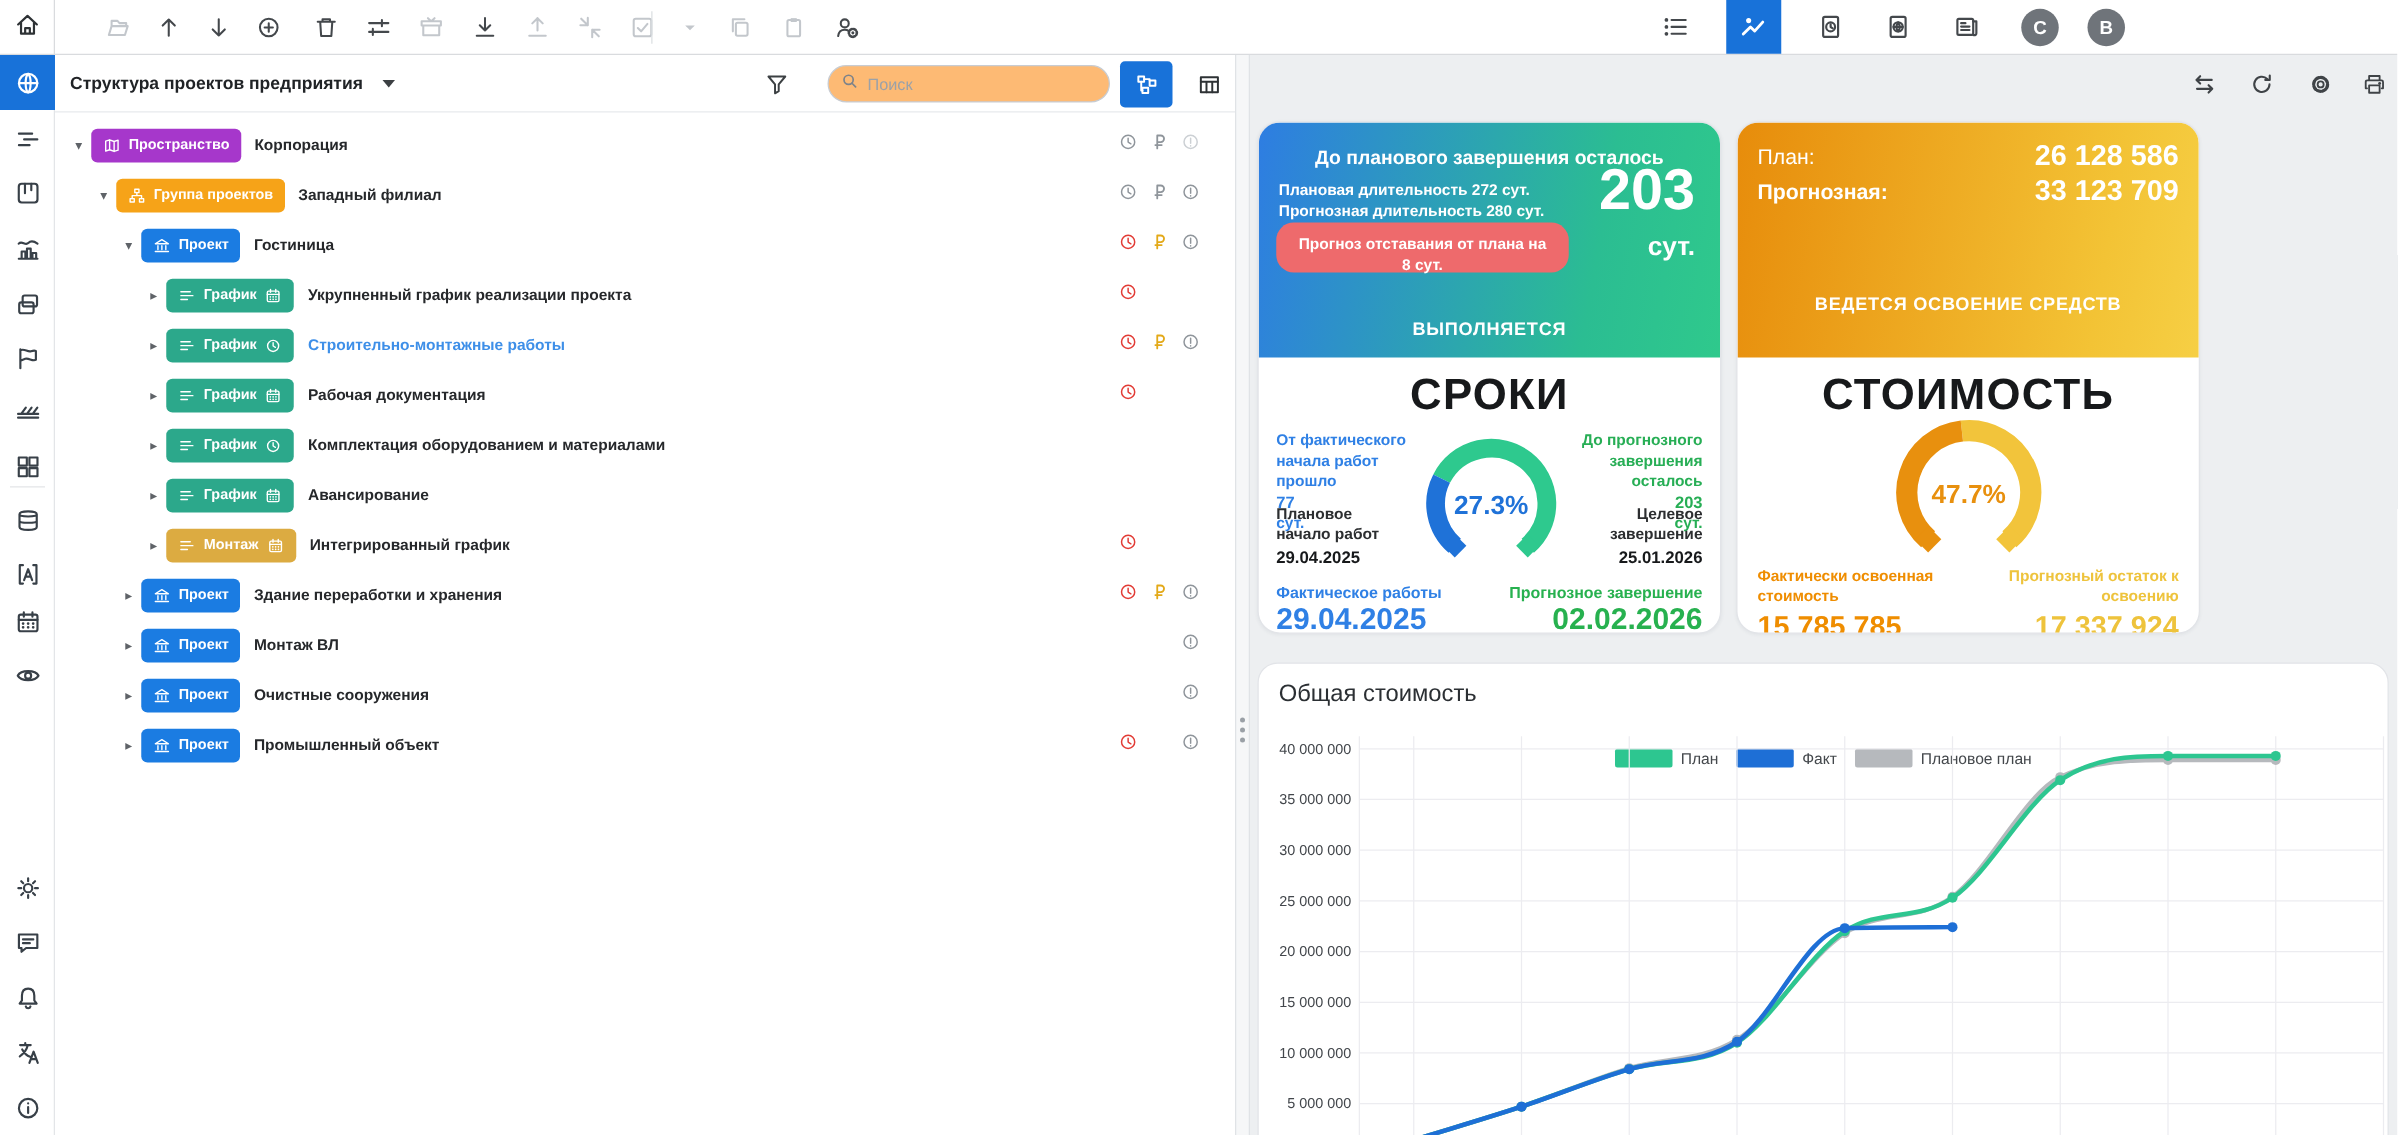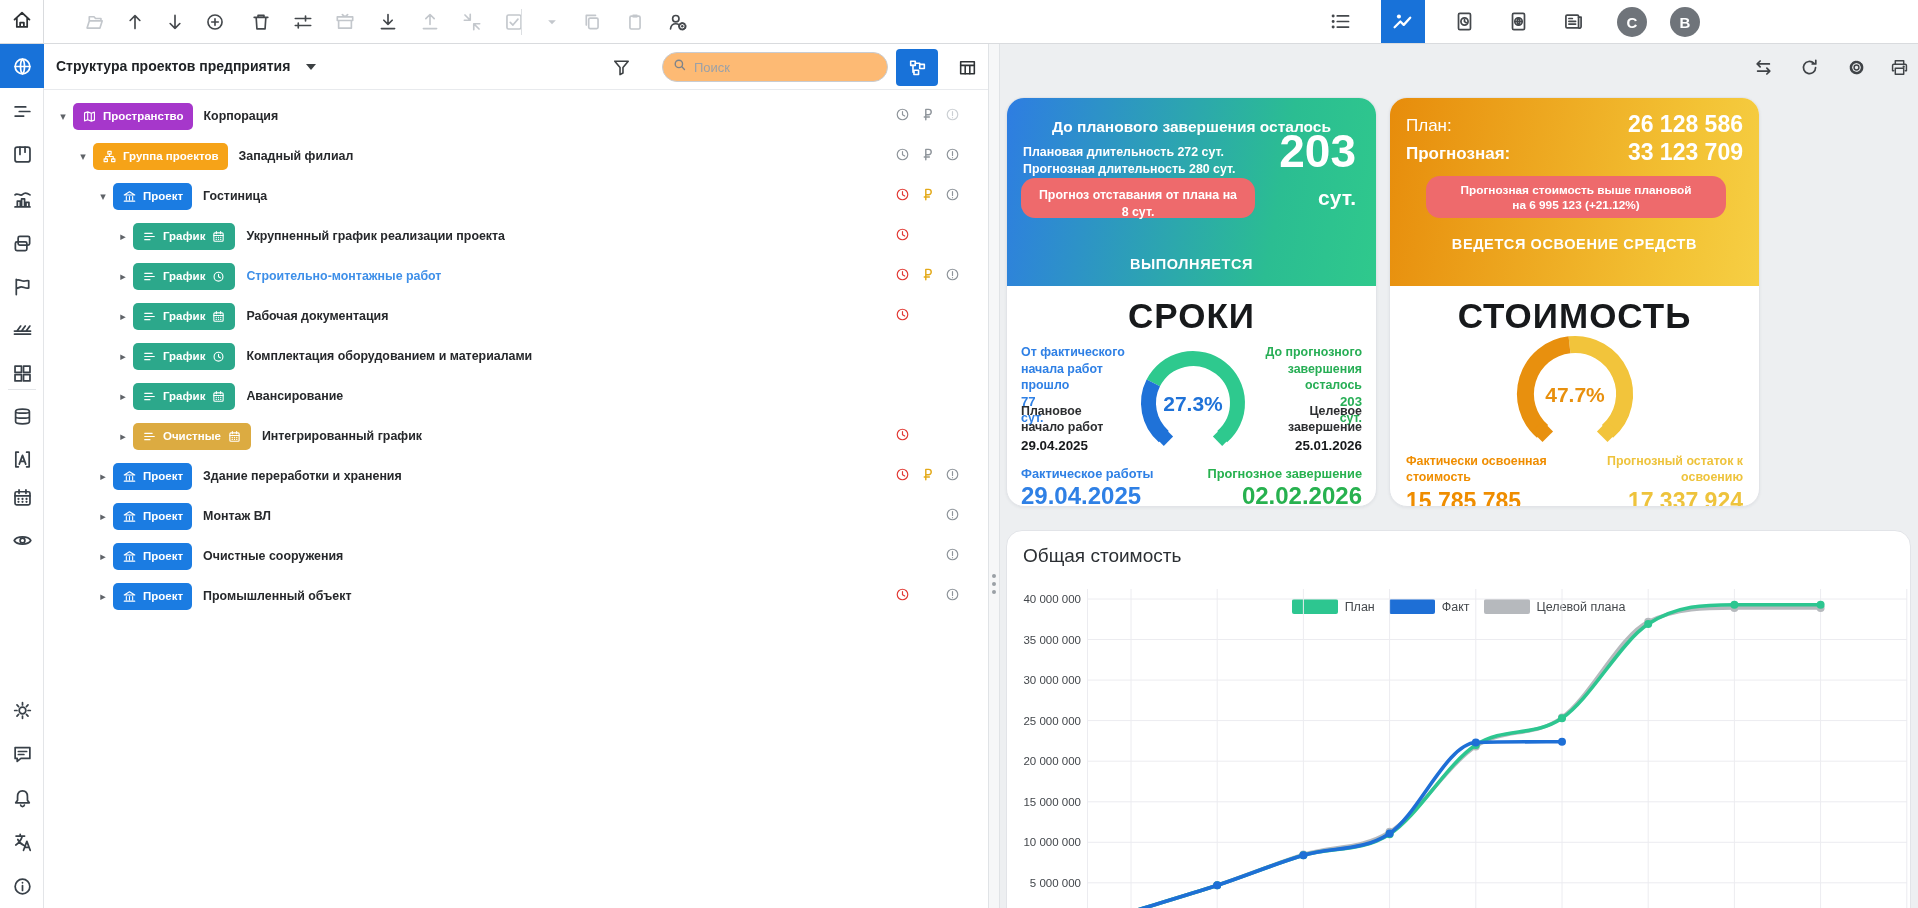--- a/index.html
+++ b/index.html
@@ -485,21 +485,21 @@
           <span class="badge" style="background:#2ca88b">
             <svg viewBox="0 0 20 20" width="15" height="15" fill="none" stroke="currentColor" stroke-width="1.5" stroke-linecap="round" stroke-linejoin="round">
               <path d="M3.6 5.8h10M3.6 10h12.8M3.6 14.2h7"></path>
             </svg>
             <span>График</span>
             <svg viewBox="0 0 20 20" width="15" height="15" fill="none" stroke="currentColor" stroke-width="1.5" stroke-linecap="round" stroke-linejoin="round">
               <circle cx="10" cy="10.3" r="5.9"></circle>
               <path d="M10 7v3.4l2.4 1.4"></path>
             </svg>
           </span>
-          <span class="t-label sel">Строительно-монтажные работ</span>
+          <span class="t-label sel">Строительно-монтажные работы</span>
           <span class="t-ind">
             <span class="ind-slot">
               <span style="color:#e23b35"><svg viewBox="0 0 20 20" width="17" height="17" fill="none" stroke="currentColor" stroke-width="1.4" stroke-linecap="round" stroke-linejoin="round">
                   <circle cx="10" cy="10" r="6.2"></circle>
                   <path d="M10 6.6v3.6l2.6 1.6"></path>
                 </svg></span>
             </span>
             <span class="ind-slot">
               <span style="color:#e3a918"><svg viewBox="0 0 20 20" width="17" height="17" fill="none" stroke="currentColor" stroke-width="1.4" stroke-linecap="round" stroke-linejoin="round">
                   <path d="M8 16.2V4h3.3a3.1 3.1 0 0 1 0 6.2H8M6.2 13h6" stroke-width="1.7"></path>
@@ -576,21 +576,21 @@
             <span class="ind-slot"></span>
             <span class="ind-slot"></span>
           </span>
         </div>
         <div class="t-row" style="padding-left:69px">
           <span class="t-caret">▸</span>
           <span class="badge" style="background:#dcab41">
             <svg viewBox="0 0 20 20" width="15" height="15" fill="none" stroke="currentColor" stroke-width="1.5" stroke-linecap="round" stroke-linejoin="round">
               <path d="M3.6 5.8h10M3.6 10h12.8M3.6 14.2h7"></path>
             </svg>
-            <span>Очистные</span>
+            <span>Монтаж</span>
             <svg viewBox="0 0 20 20" width="15" height="15" fill="none" stroke="currentColor" stroke-width="1.5" stroke-linecap="round" stroke-linejoin="round">
               <rect x="3.8" y="5.2" width="12.4" height="11.2" rx="1.4"></rect>
               <path d="M3.8 8.7h12.4M7.2 3.4v3M12.8 3.4v3"></path>
               <path d="M7 11.3h.01M10 11.3h.01M13 11.3h.01M7 13.9h.01M10 13.9h.01M13 13.9h.01" stroke-width="1.8"></path>
             </svg>
           </span>
           <span class="t-label">Интегрированный график</span>
           <span class="t-ind">
             <span class="ind-slot">
               <span style="color:#e23b35"><svg viewBox="0 0 20 20" width="17" height="17" fill="none" stroke="currentColor" stroke-width="1.4" stroke-linecap="round" stroke-linejoin="round">
@@ -769,22 +769,20 @@
         <div class="bigrow-value">02.02.2026</div>
       </div>
     </div>
 
     <div class="card" style="left:389px">
       <div class="card-hdr hdr-cost">
         <div style="position:absolute;left:16px;top:18px;font-size:17px;font-weight:normal;">План:</div>
         <div style="position:absolute;right:16px;top:13px;font-size:23px;font-weight:800;">26 128 586</div>
         <div style="position:absolute;left:16px;top:46px;font-size:17px;font-weight:bold;">Прогнозная:</div>
         <div style="position:absolute;right:16px;top:41px;font-size:23px;font-weight:800;">33 123 709</div>
-        <div class="pill" style="left:36px;top:78px;width:300px;height:42px;font-size:11.8px;line-height:15px;padding-top:7px;" id="pill-cost">Прогнозная стоимость выше плановой
-на 6 995 123 (+21.12%)</div>
         <div class="status-line" style="top:138px;">ВЕДЕТСЯ ОСВОЕНИЕ СРЕДСТВ</div>
       </div>
       <div class="caption">СТОИМОСТЬ</div>
       <div class="gauge-wrap" style="left:90px;top:212px;" id="gauge-cost"><svg width="190" height="160" viewBox="0 0 190 160">
             <path d="M89.5,34.8 A49.5,49.5 0 0 1 127.5,121.4" stroke="#f2c43b" stroke-width="17" fill="none"></path>
             <path d="M62.5,121.4 A49.5,49.5 0 0 1 89.5,34.8" stroke="#e8900e" stroke-width="17" fill="none"></path>
             <path d="M62.5 110.86000000000001 l10.54 10.54 l-10.54 10.54 l-10.54 -10.54 z" fill="#e8900e"></path>
             <path d="M127.5 110.86000000000001 l10.54 10.54 l-10.54 10.54 l-10.54 -10.54 z" fill="#f2c43b"></path>
             <text x="95" y="92" text-anchor="middle" font-size="21" font-weight="bold" fill="#e8900e" font-family="Liberation Sans, DejaVu Sans, sans-serif">47.7%</text>
           </svg></div>
@@ -804,21 +802,21 @@
           <div class="leg-item">
             <span class="leg-swatch" style="background:#2dc690"></span>
             <span class="leg-label">План</span>
           </div>
           <div class="leg-item">
             <span class="leg-swatch" style="background:#1e6fd6"></span>
             <span class="leg-label">Факт</span>
           </div>
           <div class="leg-item">
             <span class="leg-swatch" style="background:#b6b9bd"></span>
-            <span class="leg-label">Целевой плана</span>
+            <span class="leg-label">Плановое план</span>
           </div>
         </div>
       <svg id="chart-svg" width="903" height="420" viewBox="0 0 903 420">
           <line x1="80.5" y1="58" x2="80.5" y2="420" stroke="#ececf0" stroke-width="1"></line>
           <line x1="124" y1="58" x2="124" y2="420" stroke="#ececf0" stroke-width="1"></line>
           <line x1="210.2" y1="58" x2="210.2" y2="420" stroke="#ececf0" stroke-width="1"></line>
           <line x1="296.4" y1="58" x2="296.4" y2="420" stroke="#ececf0" stroke-width="1"></line>
           <line x1="382.6" y1="58" x2="382.6" y2="420" stroke="#ececf0" stroke-width="1"></line>
           <line x1="468.8" y1="58" x2="468.8" y2="420" stroke="#ececf0" stroke-width="1"></line>
           <line x1="555" y1="58" x2="555" y2="420" stroke="#ececf0" stroke-width="1"></line>

